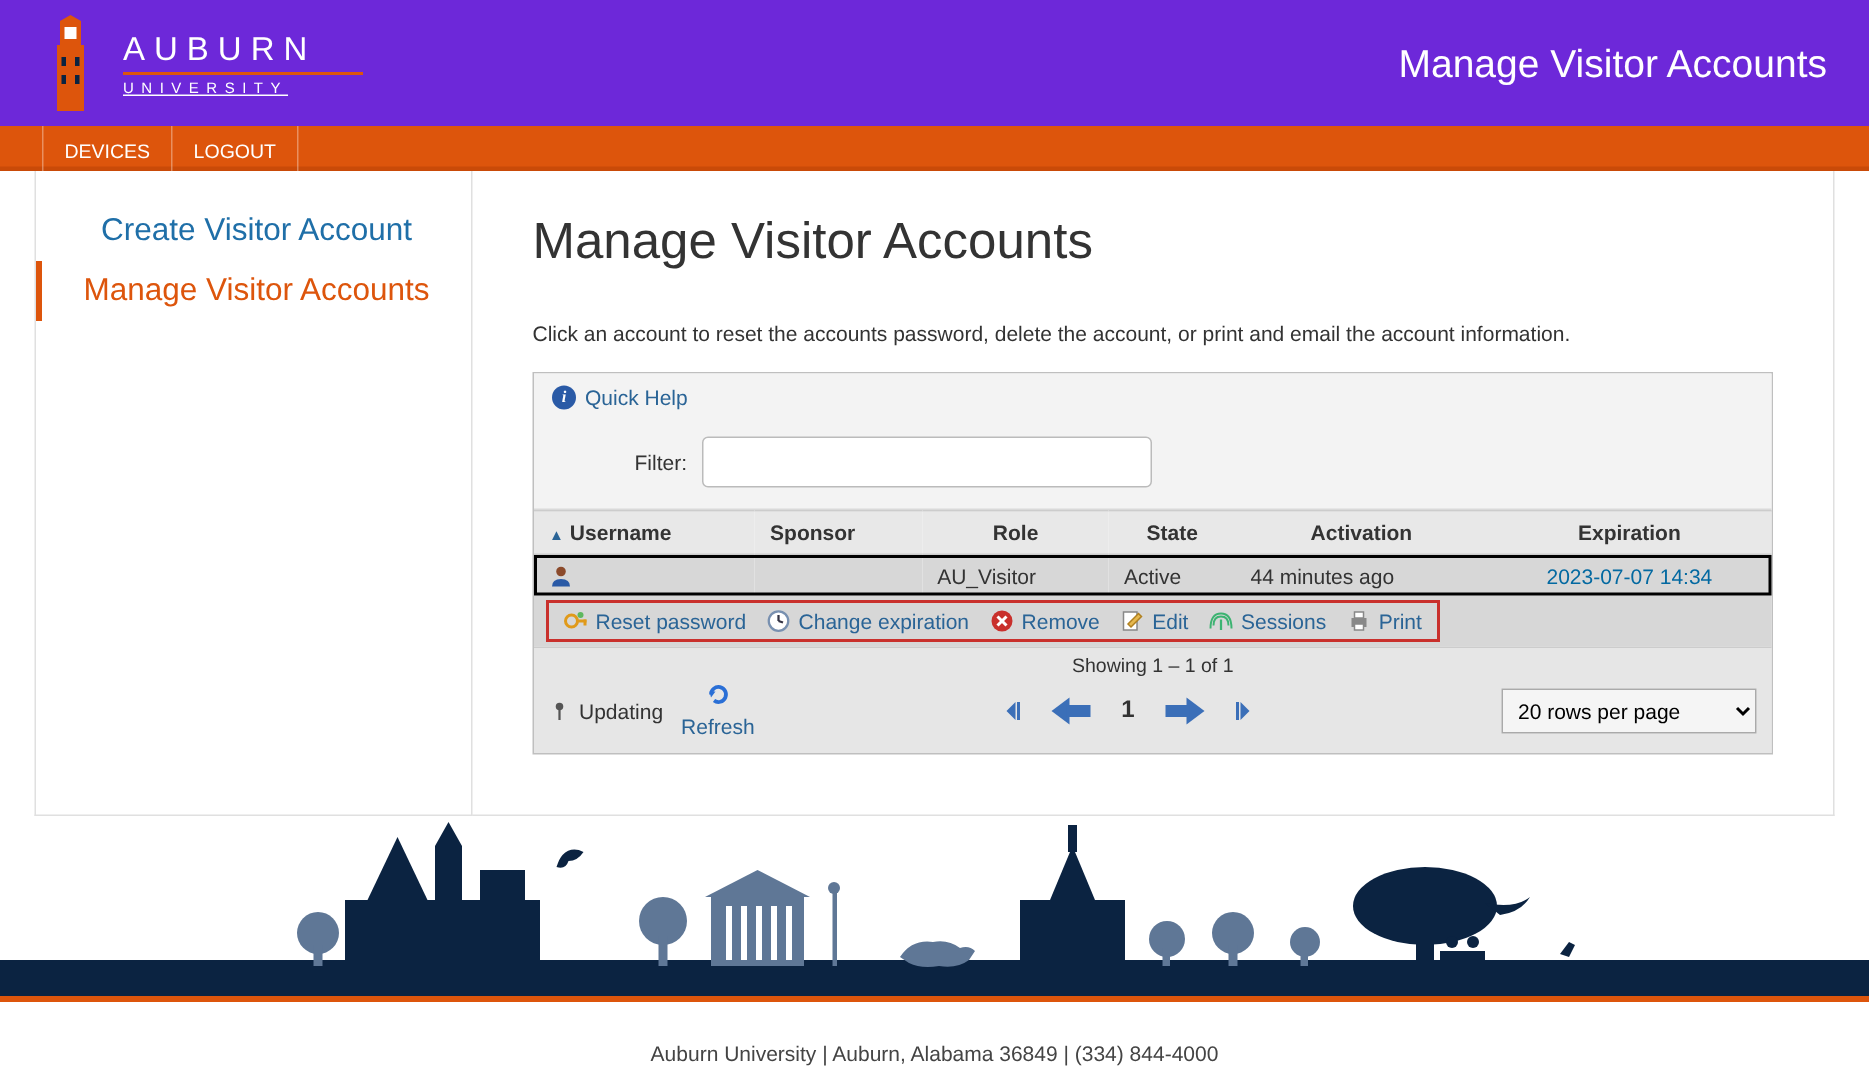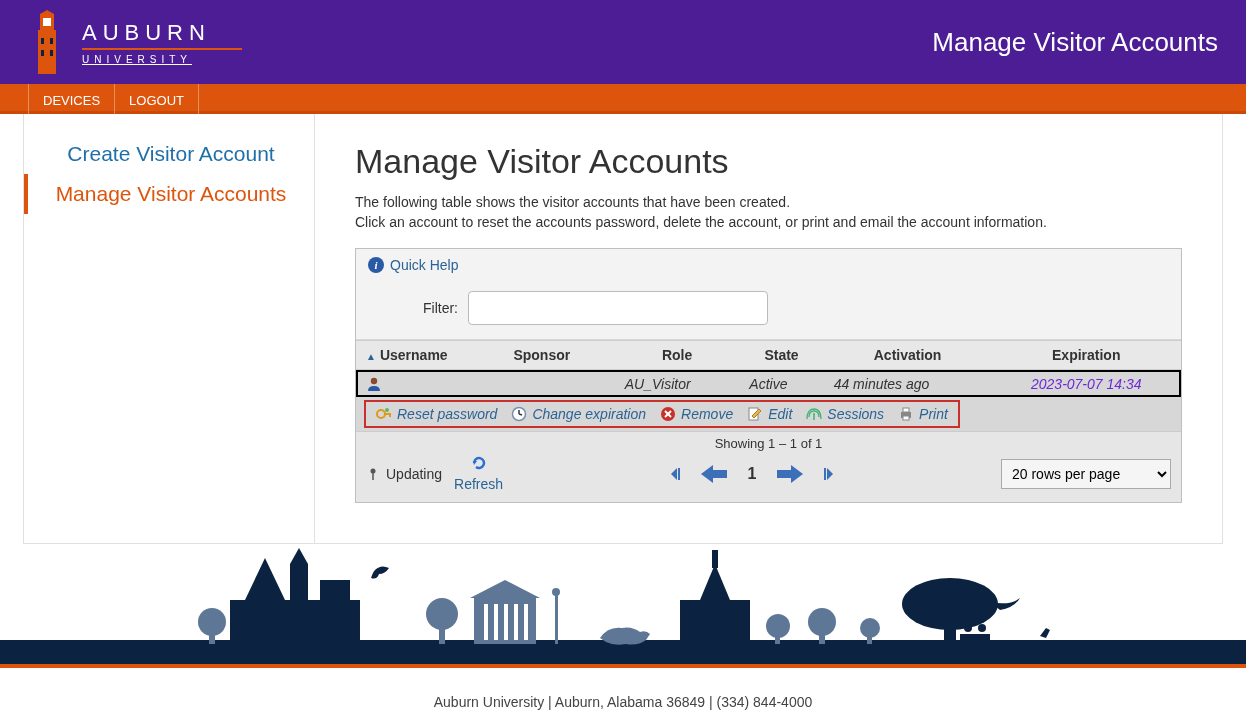--- a/index.html
+++ b/index.html
@@ -1,17 +1,17 @@
 <!DOCTYPE html>
 <html><head>
 <meta charset="utf-8">
 <style>
   * { box-sizing: border-box; margin: 0; padding: 0; }
   body { font-family: "Segoe UI", Arial, sans-serif; background: #fff; color: #333; font-size: 14px; }
-  .header { background: #4c1d95; height: 84px; display: flex; align-items: center; padding: 0 28px; justify-content: space-between; }
+  .header { background: #6d28d9; height: 84px; display: flex; align-items: center; padding: 0 28px; justify-content: space-between; }
   .logo-wrap { display: flex; align-items: center; gap: 16px; }
   .tower-icon { width: 38px; height: 64px; }
   .logo-text { display: flex; flex-direction: column; }
   .logo-auburn { color: #fff; font-size: 22px; letter-spacing: 6px; font-weight: 400; }
   .logo-underline { border-bottom: 2px solid #dd550c; width: 160px; margin: 2px 0 4px 0; }
   .logo-univ { color: #fff; font-size: 10px; letter-spacing: 5px; text-decoration: underline; }
   .header-title { color: #fff; font-size: 26px; font-weight: 400; }
   .navbar { background: #dd550c; height: 30px; display: flex; align-items: stretch; padding-left: 28px; border-bottom: 3px solid #c94a08; }
   .nav-item { color: #fff; font-size: 13px; padding: 16px 14px; display: flex; align-items: center; border-right: 1px solid rgba(255,255,255,0.35); cursor: pointer; }
   .nav-item:first-child { border-left: 1px solid rgba(255,255,255,0.35); }
@@ -27,23 +27,23 @@
   .quick-help { display: flex; align-items: center; gap: 6px; padding: 8px 12px; color: #2a6496; font-size: 14px; cursor: pointer; }
   .info-icon { width: 16px; height: 16px; background: #2a5aa6; border-radius: 50%; color: #fff; font-size: 11px; font-weight: bold; display: inline-flex; align-items: center; justify-content: center; font-style: italic; font-family: Georgia, serif; }
   .filter-row { display: flex; align-items: center; gap: 10px; padding: 10px 12px 14px 12px; }
   .filter-label { width: 90px; text-align: right; font-size: 14px; color: #333; }
   .filter-input { width: 300px; height: 34px; border: 1px solid #bbb; border-radius: 4px; padding: 0 8px; font-size: 14px; }
   table.grid { width: 100%; border-collapse: collapse; }
   .grid thead th { background: #e8e8e8; font-weight: bold; font-size: 14px; text-align: left; padding: 6px 10px; border-top: 1px solid #ccc; border-bottom: 1px solid #ccc; }
   .grid thead th.center { text-align: center; }
   .sort-ind { color: #2a6496; font-size: 10px; margin-right: 4px; }
   .sel-row { outline: 2px solid #000; outline-offset: -2px; }
-  .grid tbody td { background: #d7d7d7; padding: 5px 10px; font-size: 14px; font-style: italic; }
+  .grid tbody td { background: #d7d7d7; padding: 5px 10px; font-size: 14px; }
   .user-ic { width: 16px; height: 16px; display: inline-block; vertical-align: middle; }
-  .expired { color: #6d28d9; }
+  .expired { color: #0369a1; }
   .actions-row td { background: #e6e6e6; padding: 6px 8px; }
   .actions-box { outline: 2px solid #c9302c; outline-offset: 0; display: inline-flex; align-items: center; gap: 14px; padding: 4px 10px; }
   .action { display: inline-flex; align-items: center; gap: 5px; color: #2a6496; font-size: 14px; cursor: pointer; }
   .ic { width: 16px; height: 16px; display: inline-block; }
   .panel-footer { background: #e6e6e6; border-top: 1px solid #ccc; }
   .showing { text-align: center; font-size: 13px; color: #333; padding: 4px 10px 0 10px; }
   .pager-row { display: flex; align-items: center; padding: 4px 10px 10px 10px; gap: 10px; }
   .updating { display: flex; align-items: center; gap: 6px; font-size: 14px; color: #333; }
   .pin-ic { width: 14px; height: 14px; }
   .refresh-link { display: inline-flex; align-items: center; gap: 5px; color: #2a6496; cursor: pointer; font-size: 14px; margin-left: 6px; flex-direction: column; }
@@ -88,21 +88,21 @@
 
 <div class="layout">
   <div class="sidebar">
     <a class="side-link">Create Visitor Account</a>
     <a class="side-link active">Manage Visitor Accounts</a>
   </div>
 
   <div class="main">
     <h1 class="page-h1">Manage Visitor Accounts</h1>
     <div class="page-desc">
-      <span>The following table shows the visitor accounts that have been created.</span><br>
+      <br>
       <span>Click an account to reset the accounts password, delete the account, or print and email the account information.</span>
     </div>
 
     <div class="panel">
       <div class="panel-top">
         <div class="quick-help">
           <span class="info-icon">i</span>
           <span>Quick Help</span>
         </div>
         <div class="filter-row">

